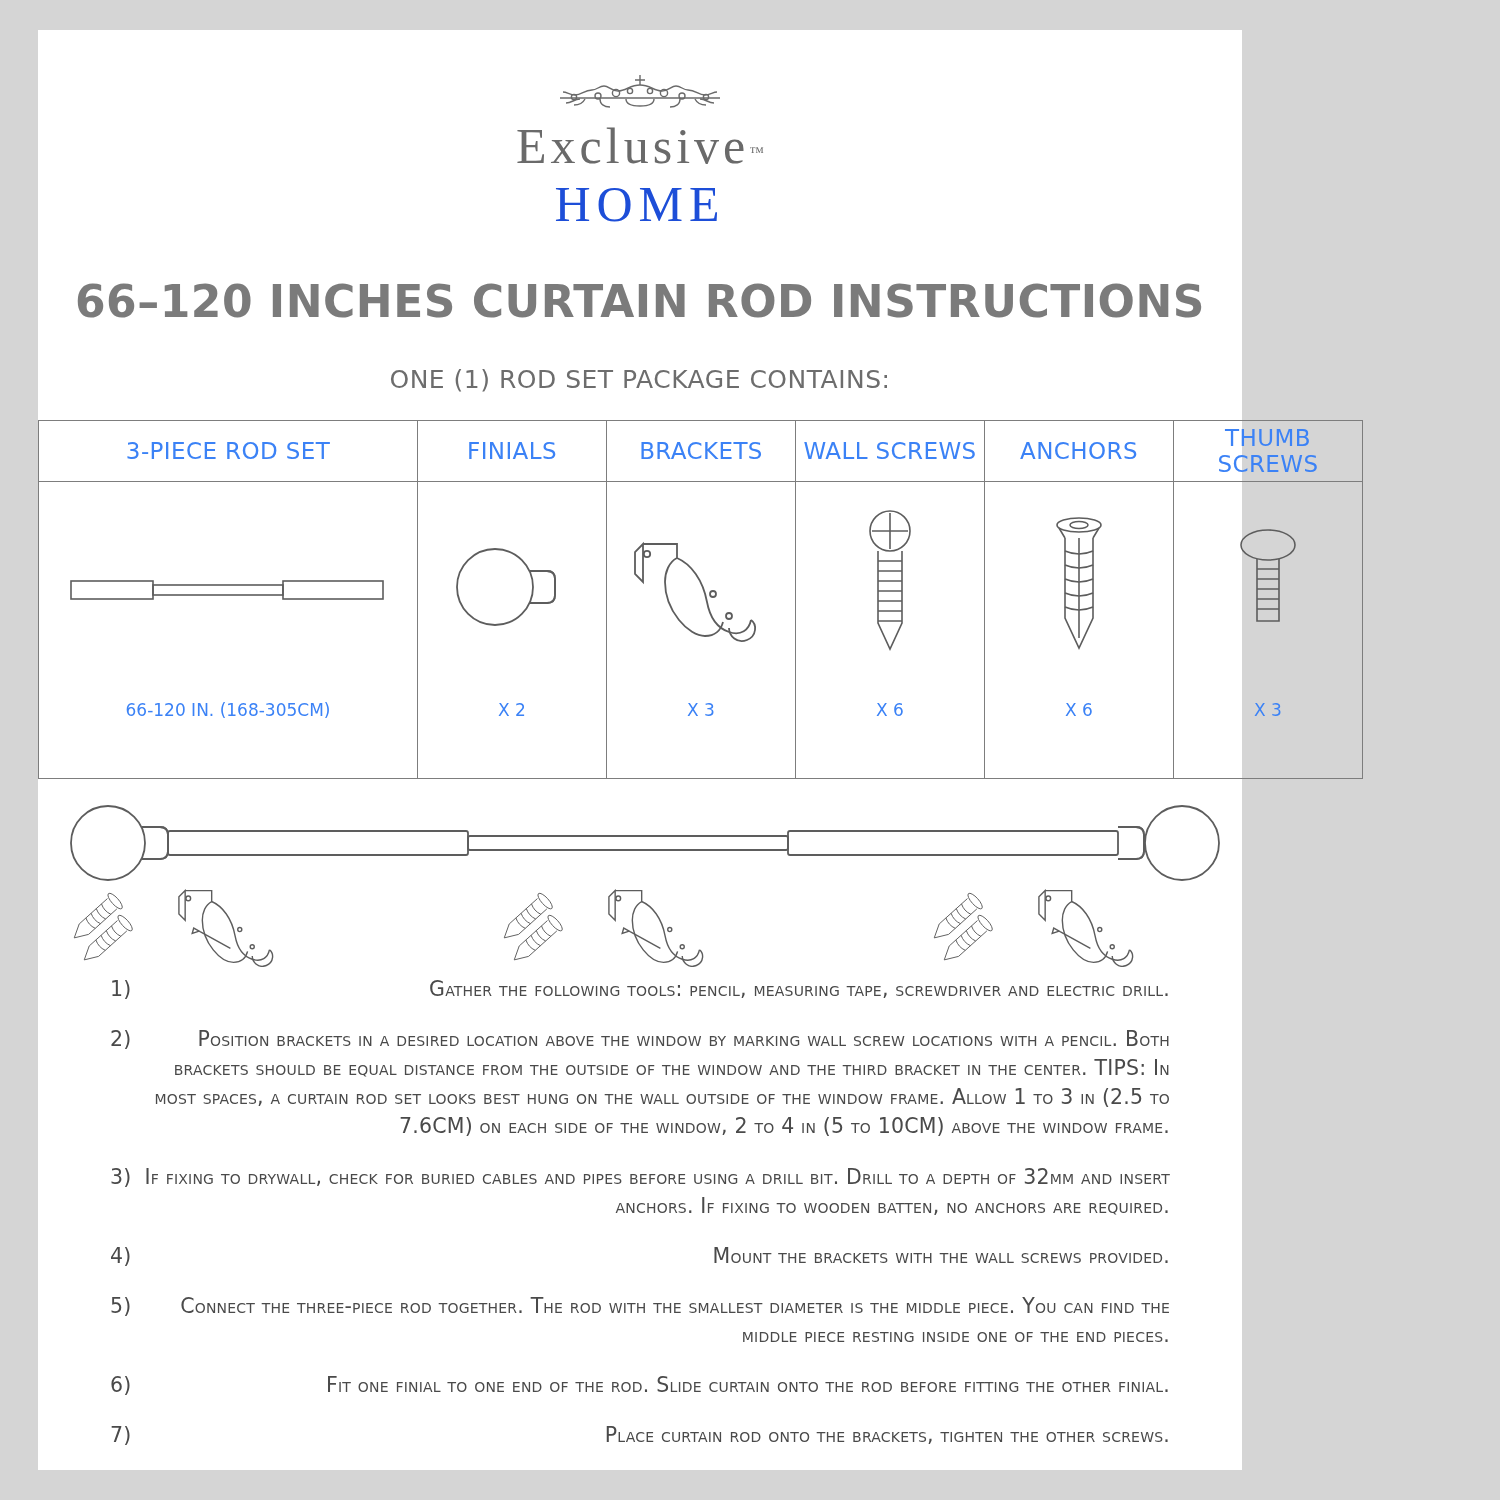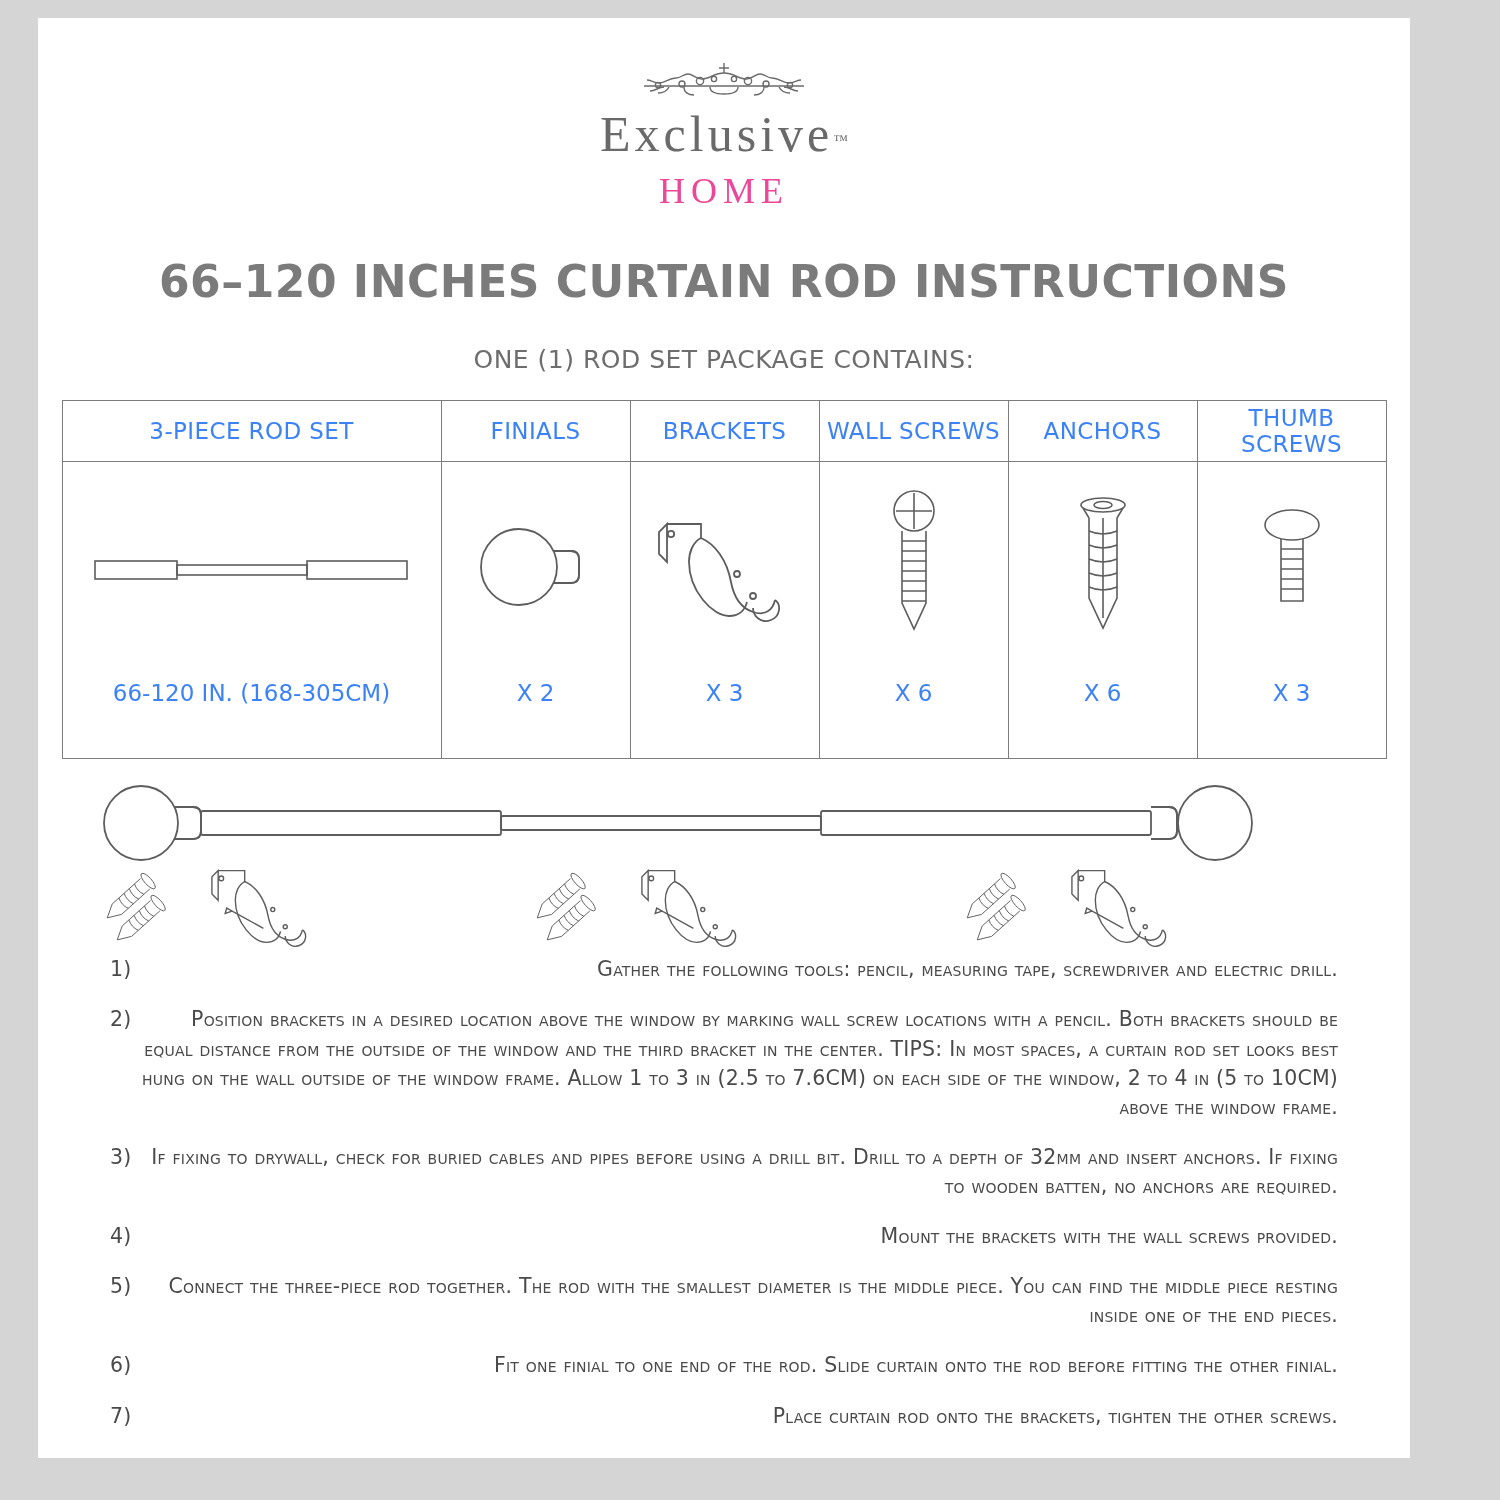--- a/index.html
+++ b/index.html
@@ -9,22 +9,22 @@
   }
   body {
     width: 1500px;
     height: 1500px;
     font-family: "Liberation Sans", sans-serif;
     overflow: hidden;
   }
   .page {
     position: absolute;
     left: 38px;
-    top: 18px;
-    width: 1372px;
+    top: 30px;
+    width: 1204px;
     height: 1440px;
     background: #ffffff;
   }
   
   .logo-block {
     text-align: center;
     padding-top: 42px;
   }
   .logo-orn {
     display: block;
@@ -42,25 +42,25 @@
     position: relative;
     display: inline-block;
   }
   .logo-tm {
     font-size: 15px;
     vertical-align: super;
     letter-spacing: 0;
   }
   .logo-sub {
     font-family: "Liberation Serif", serif;
-    font-size: 36px;
+    font-size: 50px;
     letter-spacing: 6px;
-    color: #ec4899;
+    color: #1d4ed8;
     line-height: 1.05;
-    margin-top: 12px;
+    margin-top: 5px;
   }
   
   h1.title {
     text-align: center;
     font-size: 44px;
     font-weight: bold;
     letter-spacing: 0.5px;
     color: #7b7b7b;
     margin: 46px 0 16px 0;
     font-family: "DejaVu Sans", sans-serif;
@@ -92,21 +92,21 @@
     height: 58px;
     letter-spacing: 0.4px;
   }
   .parts-table td.img-cell {
     height: 215px;
     vertical-align: middle;
     border-bottom: none;
   }
   .parts-table td.qty-cell {
     height: 62px;
-    font-size: 23px;
+    font-size: 17px;
     border-top: none;
     vertical-align: top;
     padding-bottom: 16px;
   }
   .col-rodset { width: 376px; }
   .col-std { width: 186px; }
   
   .assembly {
     width: 1306px;
     height: 170px;

